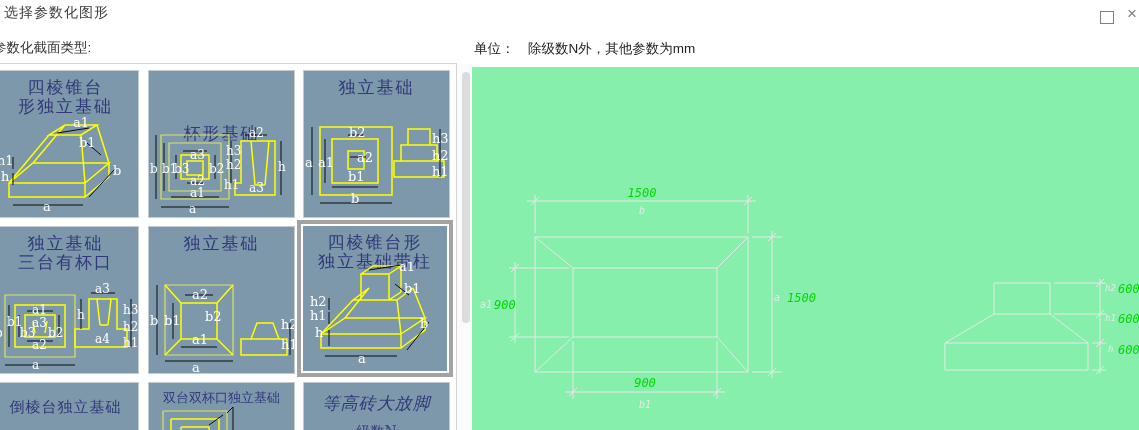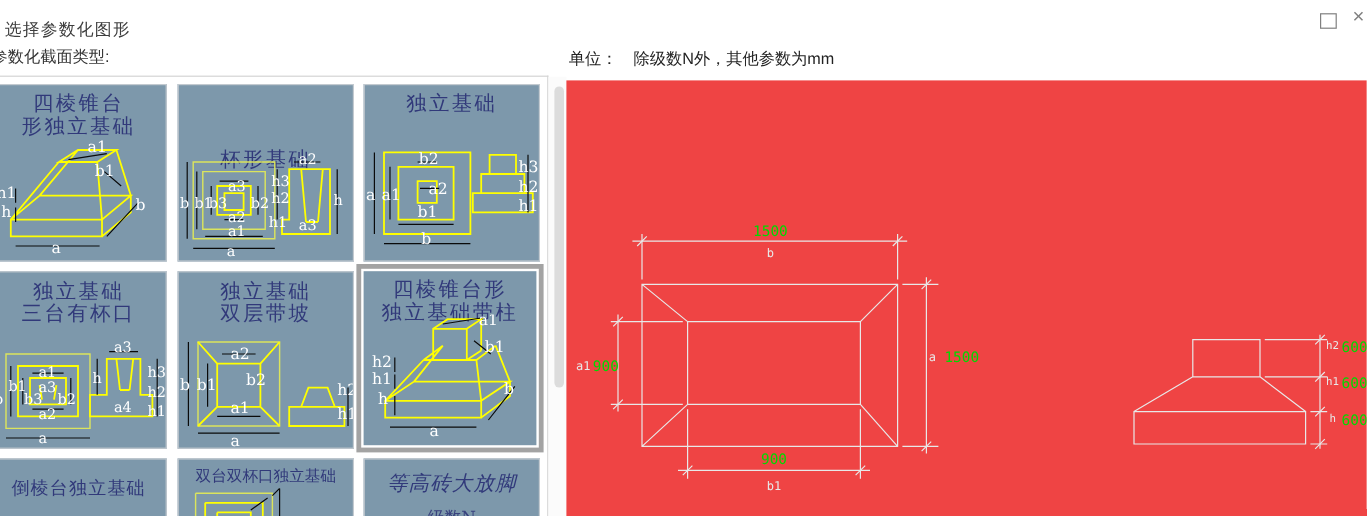--- a/index.html
+++ b/index.html
@@ -1,19 +1,19 @@
 <!DOCTYPE html>
 <html><head>
 <meta charset="utf-8">
 <style>
   html,body{margin:0;padding:0;}
   body{width:1139px;height:430px;position:relative;overflow:hidden;background:#ffffff;
        font-family:"Liberation Sans",sans-serif;}
   
-  .win-title{position:absolute;left:4px;top:16px;font-size:14px;color:#3d3d3d;letter-spacing:1px;}
+  .win-title{position:absolute;left:4px;top:4px;font-size:14px;color:#3d3d3d;letter-spacing:1px;}
   .btn-max{position:absolute;left:1100px;top:11px;width:12px;height:11px;border:1px solid #808080;background:#fff;}
   .btn-close{position:absolute;left:1127px;top:4px;font-size:17px;color:#808080;width:14px;overflow:hidden;}
   
   .section-label{position:absolute;left:-7px;top:39px;font-size:13.5px;color:#333;}
   .unit-label{position:absolute;left:474px;top:40px;font-size:13.5px;color:#222;}
   
   .hline{position:absolute;left:0;top:63px;width:457px;height:1px;background:#d4d4d4;}
   .vline{position:absolute;left:456px;top:63px;width:1px;height:367px;background:#d4d4d4;}
   .scroll-track{position:absolute;left:457px;top:64px;width:15px;height:366px;background:#fbfbfb;}
   .scroll-thumb{position:absolute;left:462px;top:72px;width:8px;height:251px;background:#dcdcdc;border-radius:4px;}
@@ -32,21 +32,21 @@
   .bk{stroke:#0a0a0a;stroke-width:1;fill:none;}
   .lbls text{font-family:"DejaVu Serif","Liberation Serif",serif;font-size:13px;fill:#ffffff;}
   .lbls.small text{font-size:12px;}
   .partial-note{position:absolute;left:0;width:100%;top:40px;text-align:center;
                 color:#39427e;font-family:"DejaVu Serif","Liberation Serif",serif;font-size:14px;}
   
   .sel-wrap{position:absolute;left:297px;top:220px;width:144px;height:145px;
             border:4px solid #a3a3a3;background:#ffffff;padding:2px;}
   .sel-wrap .tile{position:relative;left:0;top:0;width:144px;height:145px;border:none;}
   
-  .cad{position:absolute;left:472px;top:67px;width:667px;height:363px;background:#ef4444;}
+  .cad{position:absolute;left:472px;top:67px;width:667px;height:363px;background:#86efac;font-style:italic;}
   .cad-w{stroke:#e8e8e8;stroke-width:1;fill:none;}
   .cad-labels text{font-family:"DejaVu Sans Mono","Liberation Mono",monospace;}
 </style>
 </head>
 <body>
 
 <div class="win-title">选择参数化图形</div>
 <div class="btn-max"></div>
 <div class="btn-close">×</div>
 
@@ -150,21 +150,20 @@
         <text x="130" y="45">h3</text>
         <text x="130" y="62">h2</text>
         <text x="130" y="78">h1</text>
       </g>
   </svg>
 </div>
 
 <div class="tile" style="left:148px;top:226px;">
   <div class="tile-title">
     <div>独立基础</div>
-      <div>双层带坡</div>
   </div>
   <svg style="top:42px" width="146" height="104" viewBox="0 0 146 104">
     <path class="yl2" d="M16,16 H84 V86 H16 Z"></path>
     <path class="yl" d="M32,34 H68 V70 H32 Z M16,16 L32,34 M84,16 L68,34 M16,86 L32,70 M84,86 L68,70 M92,70 H138 V86 H92 Z M102,70 L108,54 H124 L130,70"></path>
     <path class="bk" d="M8,16 V86 M24,34 V70 M36,26 H64 M32,78 H68 M16,92 H84 M141,54 V86"></path>
     <g class="lbls">
         <text x="1" y="56">b</text>
         <text x="15" y="56">b1</text>
         <text x="43" y="30">a2</text>
         <text x="56" y="52">b2</text>

